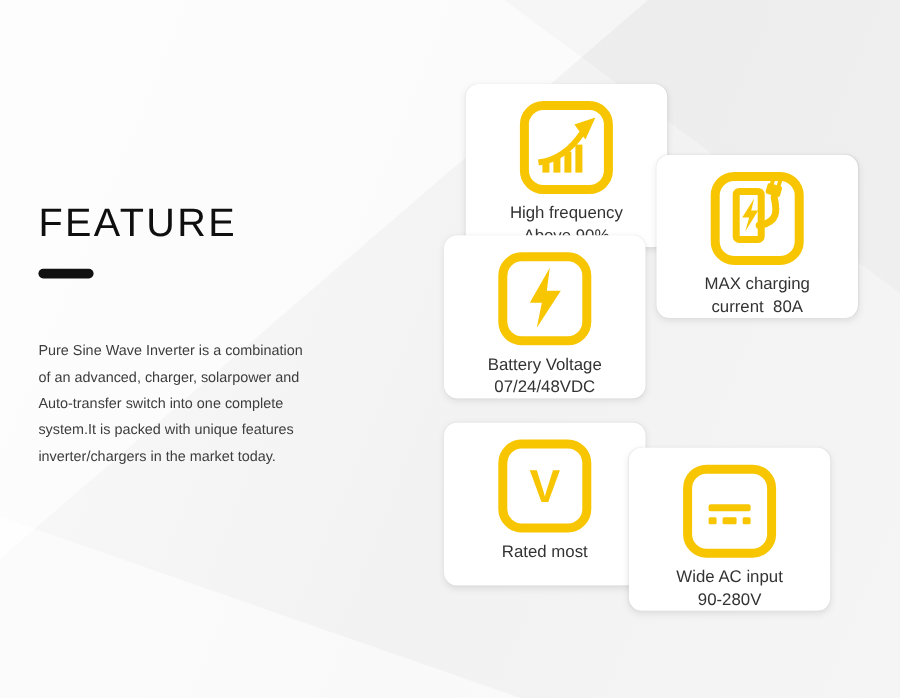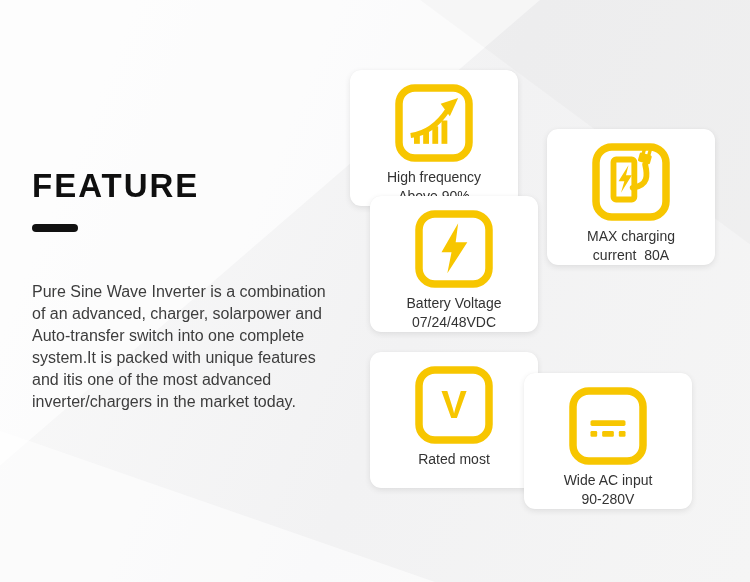--- a/index.html
+++ b/index.html
@@ -17,52 +17,52 @@
   .bg-shape { position: absolute; inset: 0; pointer-events: none; }
   .bg-shape.s1 { background: rgba(255,255,255,0.65); clip-path: polygon(72% 0, 0 80%, 0 0); }
   .bg-shape.s2 { background: rgba(0,0,0,0.018); clip-path: polygon(100% 0, 100% 42%, 56% 0); }
   .bg-shape.s3 { background: rgba(255,255,255,0.55); clip-path: polygon(0 100%, 0 74%, 58% 100%); }
 
   
   .intro-title {
     position: absolute;
     left: 32px; top: 167px;
     font-size: 33px;
-    font-weight: 700;
+    font-weight: 400;
     letter-spacing: 2px;
     color: #0f0f0f;
   }
   .title-underline {
     position: absolute;
     left: 32px; top: 224px;
     width: 46px; height: 8px;
     background: #111111;
     border-radius: 4px;
   }
   .intro-desc {
     position: absolute;
     left: 32px; top: 281px;
     width: 312px;
-    font-size: 16px;
+    font-size: 12px;
     line-height: 22px;
     color: #3d3d3d;
   }
 
   
   .card {
     position: absolute;
     width: 168px; height: 136px;
     background: #ffffff;
     border-radius: 11px;
     box-shadow: 0 2px 6px rgba(0,0,0,0.09), 0 0 1px rgba(0,0,0,0.06);
     display: flex;
     flex-direction: column;
     align-items: center;
   }
-  .card.c1 { left: 350px; top: 70px; }
+  .card.c1 { left: 388px; top: 70px; }
   .card.c2 { left: 547px; top: 89px; margin-top: 40px; }
   .card.c3 { left: 370px; top: 196px; }
   .card.c4 { left: 547px; top: 232px; }
   .card.c5 { left: 370px; top: 352px; }
   .card.c6 { left: 524px; top: 373px; }
 
   .icon-box {
     margin-top: 13px;
     width: 80px; height: 80px;
     color: #F7C600;           
@@ -88,21 +88,20 @@
   <div class="bg-shape s2"></div>
   <div class="bg-shape s3"></div>
 
   <h1 class="intro-title">FEATURE</h1>
   <div class="title-underline"></div>
   <div class="intro-desc">
     <div>Pure Sine Wave Inverter is a combination</div>
     <div>of an advanced, charger, solarpower and</div>
     <div>Auto-transfer switch into one complete</div>
     <div>system.It is packed with unique features</div>
-    <div>and itis one of the most advanced</div>
     <div>inverter/chargers in the market today.</div>
   </div>
 
   <div class="card c1">
     <div class="icon-box">
       <svg viewBox="0 0 96 96" fill="none">
         <rect x="6" y="6" width="84" height="84" rx="19" stroke="currentColor" stroke-width="9"></rect>
         <rect x="24" y="63" width="7" height="10" fill="currentColor"></rect>
         <rect x="35" y="58" width="7" height="15" fill="currentColor"></rect>
         <rect x="46" y="52" width="7" height="21" fill="currentColor"></rect>

